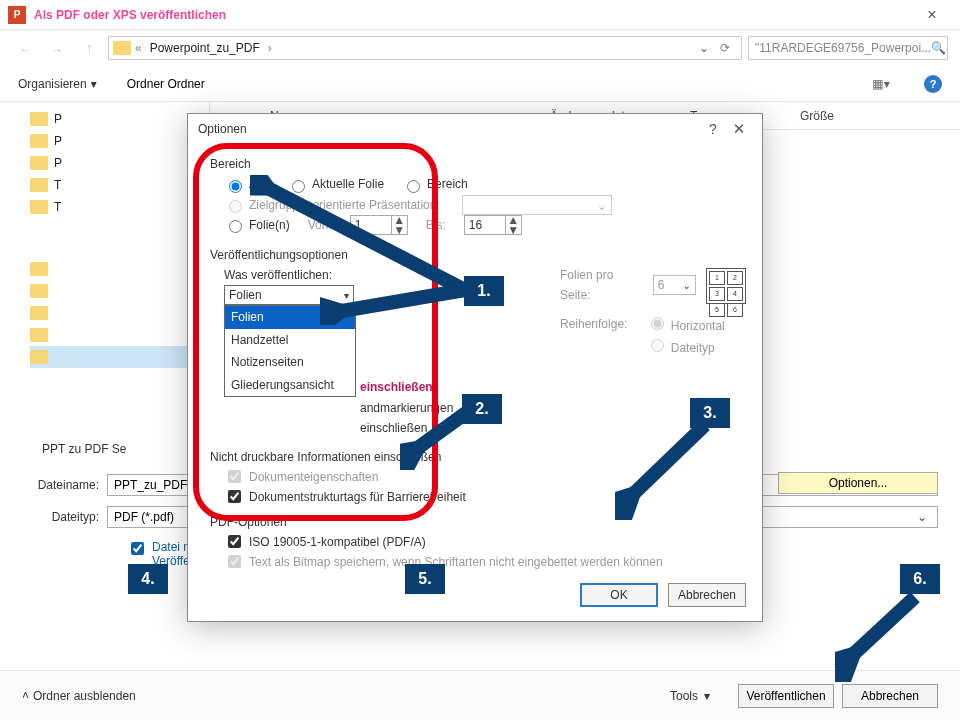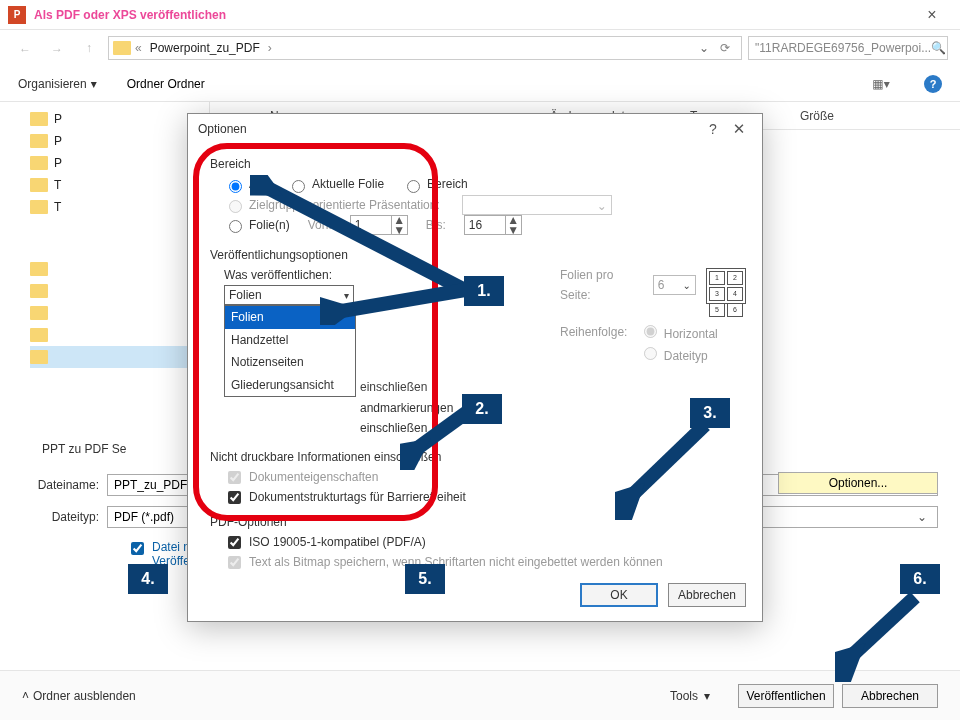--- a/index.html
+++ b/index.html
@@ -80,21 +80,21 @@
   .pub-right{flex:1;}
   .combo { width:130px;height:20px;border:1px solid #666;background:#fff;display:flex;align-items:center;padding:0 4px;position:relative;}
   .combo .arrow{margin-left:auto;color:#444;font-size:10px;}
   .combo-list{position:absolute;left:-1px;top:19px;width:132px;border:1px solid #666;background:#fff;z-index:5;}
   .combo-list div{padding:1px 6px;}
   .combo-list .sel{background:#0a62c4;color:#fff;}
 
   .slide-layout{width:42px;height:36px;border:1px solid #555;display:grid;grid-template-columns:1fr 1fr;grid-template-rows:1fr 1fr 1fr;gap:2px;padding:2px;margin-top:2px;}
   .slide-layout span{border:1px solid #555;display:flex;align-items:center;justify-content:center;font-size:7px;}
 
-  .chk-line{display:flex;align-items:center;gap:5px;padding-left:14px;}
+  .chk-line{display:flex;align-items:flex-start;gap:5px;padding-left:14px;}
   .chk-line input{accent-color:#333;}
   .chk-line.disabled{color:#9a9a9a;}
   .chk-line.disabled input{accent-color:#bbb;}
 
   .dlg-btns{display:flex;justify-content:flex-end;gap:10px;margin-top:10px;}
   .dlg-btn{height:24px;width:78px;border:1px solid #888;background:#f4f4f4;display:flex;align-items:center;justify-content:center;cursor:pointer;}
   .dlg-btn.primary{border:2px solid #2b7ac7;}
 
   
   .num-badge{position:absolute;width:40px;height:30px;background:#0b3e70;color:#fff;display:flex;align-items:center;justify-content:center;font-size:16px;font-weight:bold;z-index:20;pointer-events:none;}
@@ -302,40 +302,40 @@
             <span class="arrow">▾</span>
             <div class="combo-list">
               <div class="sel">Folien</div>
               <div>Handzettel</div>
               <div>Notizenseiten</div>
               <div>Gliederungsansicht</div>
             </div>
           </div>
         </div>
         <div style="height:72px"></div>
-        <div style="padding-left:150px;color:#404040;">einschließen</div>
+        <div style="padding-left:150px;color:#be185d;font-weight:bold;">einschließen</div>
         <div style="padding-left:150px;color:#333;">andmarkierungen einschließen</div>
       </div>
       <div class="pub-right">
         <div style="display:flex;align-items:center;gap:10px;">
           <span class="radio-disabled">Folien pro Seite:</span>
           <div class="combo" style="width:45px;border-color:#bbb;">
             <span class="radio-disabled">6</span>
               <span class="arrow radio-disabled">⌄</span>
           </div>
           <div class="slide-layout">
             <span>1</span>
               <span>2</span>
               <span>3</span>
               <span>4</span>
               <span>5</span>
               <span>6</span>
           </div>
         </div>
-        <div style="display:flex;gap:12px;margin-top:16px;">
+        <div style="display:flex;gap:19px;margin-top:8px;">
           <span class="radio-disabled">Reihenfolge:</span>
           <div>
             <label class="radio-disabled"><input type="radio" disabled="" checked="" style=""> <span>Horizontal</span></label><br>
             <label class="radio-disabled"><input type="radio" disabled="" style=""> <span>Dateityp</span></label>
           </div>
         </div>
       </div>
     </div>
 
     <div class="sec-head" style="margin-top:8px;">Nicht druckbare Informationen einschließen</div>

